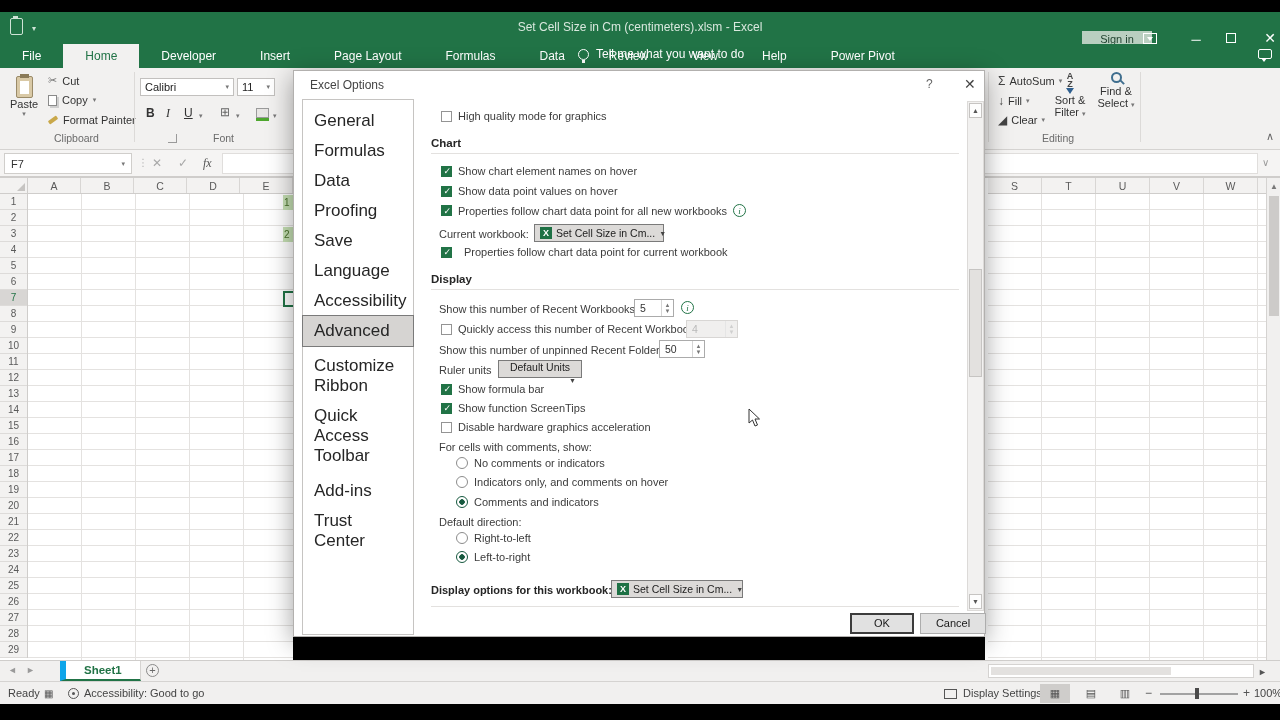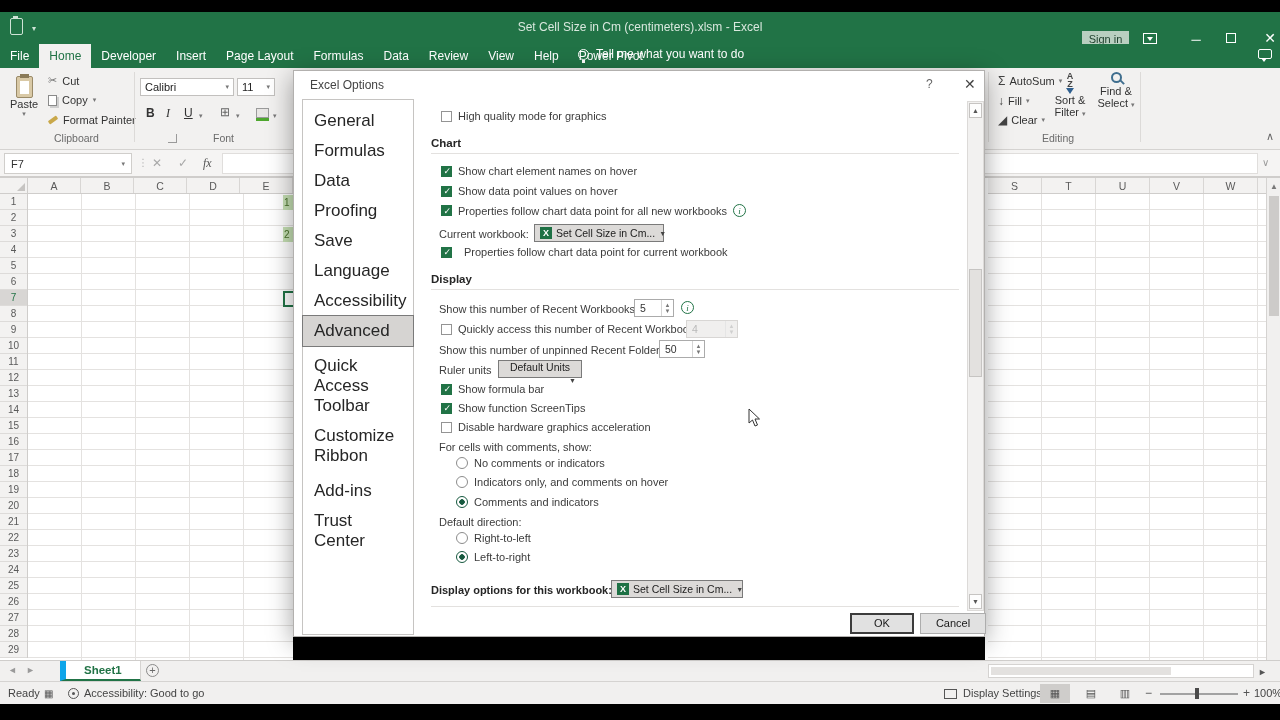--- a/index.html
+++ b/index.html
@@ -6,31 +6,31 @@
   *{box-sizing:border-box;font-family:"Liberation Sans",sans-serif;}
   #screen{position:relative;width:1280px;height:720px;background:#000;overflow:hidden;}
   .abs{position:absolute;}
 
   
   .titlebar{left:0;top:12px;width:1280px;height:32px;background:#217346;}
   .qat-clip{left:10px;top:6px;width:13px;height:17px;border:1.5px solid #cfe3d6;border-radius:2px;background:#217346;}
   .qat-clip::before{content:"";position:absolute;left:2px;top:-3px;width:5px;height:3px;background:#cfe3d6;}
   .qat-caret{left:32px;top:12px;color:#cfe3d6;font-size:8px;}
   .win-title{left:0;right:0;top:8px;text-align:center;color:#dcead f;color:#d9e8de;font-size:12px;}
-  .signin{left:1082px;top:19px;width:47px;height:16px;background:#b9cfc0;color:#1d3f2c;font-size:11px;text-align:center;line-height:16px;}
+  .signin{left:1082px;top:19px;width:70px;height:16px;background:#b9cfc0;color:#1d3f2c;font-size:11px;text-align:center;line-height:16px;}
   .winbtn{top:18px;width:20px;height:16px;color:#fff;font-size:12px;text-align:center;line-height:16px;}
   .icon-ribbonopts{left:1143px;top:21px;width:14px;height:11px;border:1.2px solid #fff;}
   .icon-ribbonopts::after{content:"";position:absolute;left:3px;top:3px;border-left:3px solid transparent;border-right:3px solid transparent;border-top:4px solid #fff;}
   .icon-min{left:1186px;top:20px;color:#fff;font-size:13px;}
   .icon-restore{left:1226px;top:21px;width:10px;height:10px;border:1.2px solid #fff;}
   .icon-close-w{left:1260px;top:18px;color:#fff;font-size:14px;}
 
   
   .tabrow{left:0;top:44px;width:1280px;height:24px;background:#217346;display:flex;align-items:stretch;}
-  .rtab{padding:0 10px;line-height:24px;font-size:12px;color:#fff;white-space:nowrap;}
+  .rtab{padding:0 22px;line-height:24px;font-size:12px;color:#fff;white-space:nowrap;}
   .rtab.active{background:#f2f1f0;color:#217346;}
   .tellme{left:578px;top:47px;display:flex;align-items:center;gap:7px;color:#fff;font-size:12px;}
   .bulb{width:11px;height:11px;border:1.3px solid #fff;border-radius:50%;position:relative;}
   .bulb::after{content:"";position:absolute;left:3px;bottom:-4px;width:3px;height:3px;background:#fff;}
   .comment-ic{left:1258px;top:49px;width:14px;height:10px;border:1.3px solid #fff;border-radius:2px;}
   .comment-ic::after{content:"";position:absolute;left:2px;bottom:-4px;border-left:3px solid transparent;border-right:3px solid transparent;border-top:4px solid #fff;}
 
   
   .ribbon{left:0;top:68px;width:1280px;height:82px;background:#f2f1f0;border-bottom:1px solid #d5d3d1;}
   .grp-label{position:absolute;font-size:10.5px;color:#6b6b6b;}
@@ -367,22 +367,22 @@
 
     <div class="side">
         <div class="side-item">General</div>
         <div class="side-item">Formulas</div>
         <div class="side-item">Data</div>
         <div class="side-item">Proofing</div>
         <div class="side-item">Save</div>
         <div class="side-item">Language</div>
         <div class="side-item">Accessibility</div>
         <div class="side-item active">Advanced</div>
+        <div class="side-item">Customize Ribbon</div>
         <div class="side-item">Quick Access Toolbar</div>
-        <div class="side-item">Customize Ribbon</div>
         <div class="side-item">Add-ins</div>
         <div class="side-item">Trust Center</div>
       </div>
 
     <div class="content">
       <div class="opt" style="left:10px;top:9px;text-align:center;">
         <span class="cb"></span>
         <span>High quality mode for graphics</span>
       </div>
 

